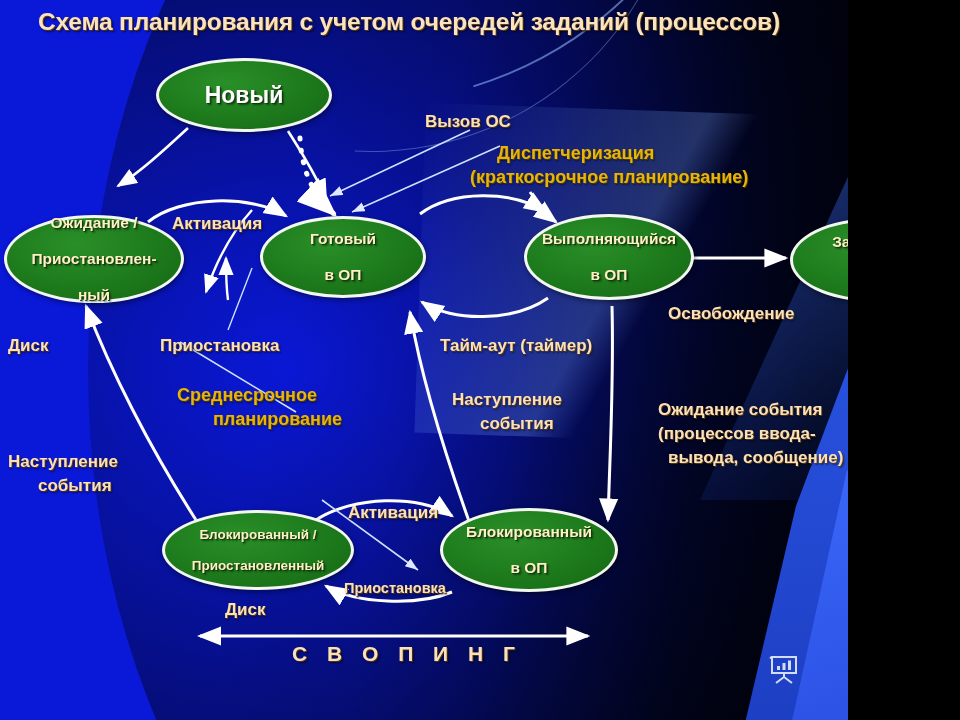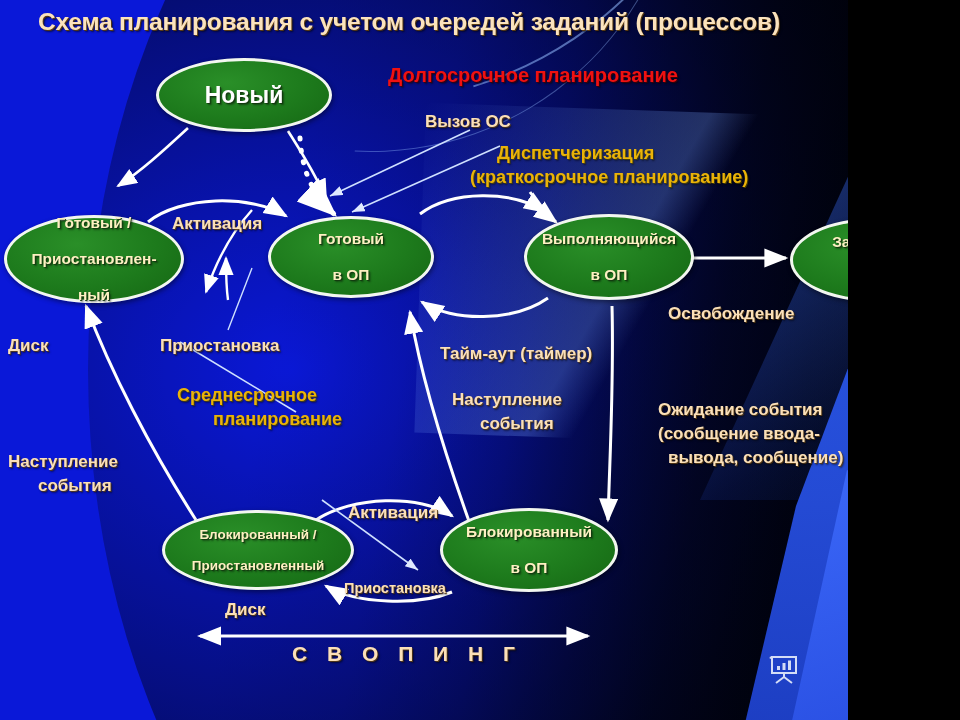--- a/index.html
+++ b/index.html
@@ -263,71 +263,70 @@
 
     <path d="M300,138 C302,168 310,192 334,214" stroke="#ffffff" stroke-width="5" fill="none" stroke-linecap="round" stroke-dasharray="1 11" marker-end="url(#ah)"></path>
 
     <path d="M530,192 C540,206 548,216 556,222" stroke="#ffffff" stroke-width="3" fill="none" marker-end="url(#ah)"></path>
 
     <line x1="200" y1="636" x2="588" y2="636" stroke="#ffffff" stroke-width="3" marker-end="url(#ah)" marker-start="url(#ah-start)"></line>
   </svg>
 
   <div class="title">Схема планирования с учетом очередей заданий (процессов)</div>
 
-  <div class="lbl red" style="left:388px; top:64px;">Долгосрочное планирование</div>
 
   <div class="lbl yellow hdr" style="left:497px; top:143px;">Диспетчеризация</div>
   <div class="lbl yellow hdr" style="left:470px; top:167px;">(краткосрочное планирование)</div>
 
   <div class="lbl yellow hdr" style="left:177px; top:385px;">Среднесрочное</div>
   <div class="lbl yellow hdr" style="left:177px; top:409px;margin-left:36px;">планирование</div>
 
   <div class="lbl" style="left:425px; top:112px;">Вызов ОС</div>
 
   <div class="lbl" style="left:172px; top:214px;">Активация</div>
 
   <div class="lbl" style="left:668px; top:304px;">Освобождение</div>
 
   <div class="lbl" style="left:8px; top:336px;">Диск</div>
 
   <div class="lbl" style="left:160px; top:336px;">Приостановка</div>
 
-  <div class="lbl" style="left:440px; top:336px;margin-top:8px;">Тайм-аут (таймер)</div>
+  <div class="lbl" style="left:440px; top:336px;">Тайм-аут (таймер)</div>
 
   <div class="lbl" style="left:8px; top:452px;">Наступление</div>
   <div class="lbl" style="left:38px; top:476px;">события</div>
 
   <div class="lbl" style="left:452px; top:390px;">Наступление</div>
   <div class="lbl" style="left:480px; top:414px;">события</div>
 
   <div class="lbl" style="left:658px; top:400px;">Ожидание события</div>
-  <div class="lbl" style="left:658px; top:424px;">(сообщение ввода-</div>
+  <div class="lbl" style="left:658px; top:424px;">(процессов ввода-</div>
   <div class="lbl" style="left:668px; top:448px;">вывода, сообщение)</div>
 
   <div class="lbl" style="left:348px; top:503px;">Активация</div>
 
   <div class="lbl small" style="left:344px; top:580px;">Приостановка</div>
 
   <div class="lbl" style="left:225px; top:600px;">Диск</div>
 
   <div class="swap" style="left:292px; top:642px;">С В О П И Н Г</div>
 
   <div class="node white-text" style="left:156px; top:58px; width:176px; height:74px;">
     <span>Новый</span>
   </div>
 
   <div class="node" style="left:4px; top:215px; width:180px; height:88px;">
     <span>
-      <span>Готовый /</span><br>
+      <span>Ожидание /</span><br>
       <span>Приостановлен-</span><br>
       <span>ный</span>
     </span>
   </div>
 
-  <div class="node" style="left:268px; top:216px; width:166px; height:82px;">
+  <div class="node" style="left:260px; top:216px; width:166px; height:82px;">
     <span>
       <span>Готовый</span><br>
       <span>в ОП</span>
     </span>
   </div>
 
   <div class="node" style="left:524px; top:214px; width:170px; height:86px;">
     <span>
       <span>Выполняющийся</span><br>
       <span>в ОП</span>

